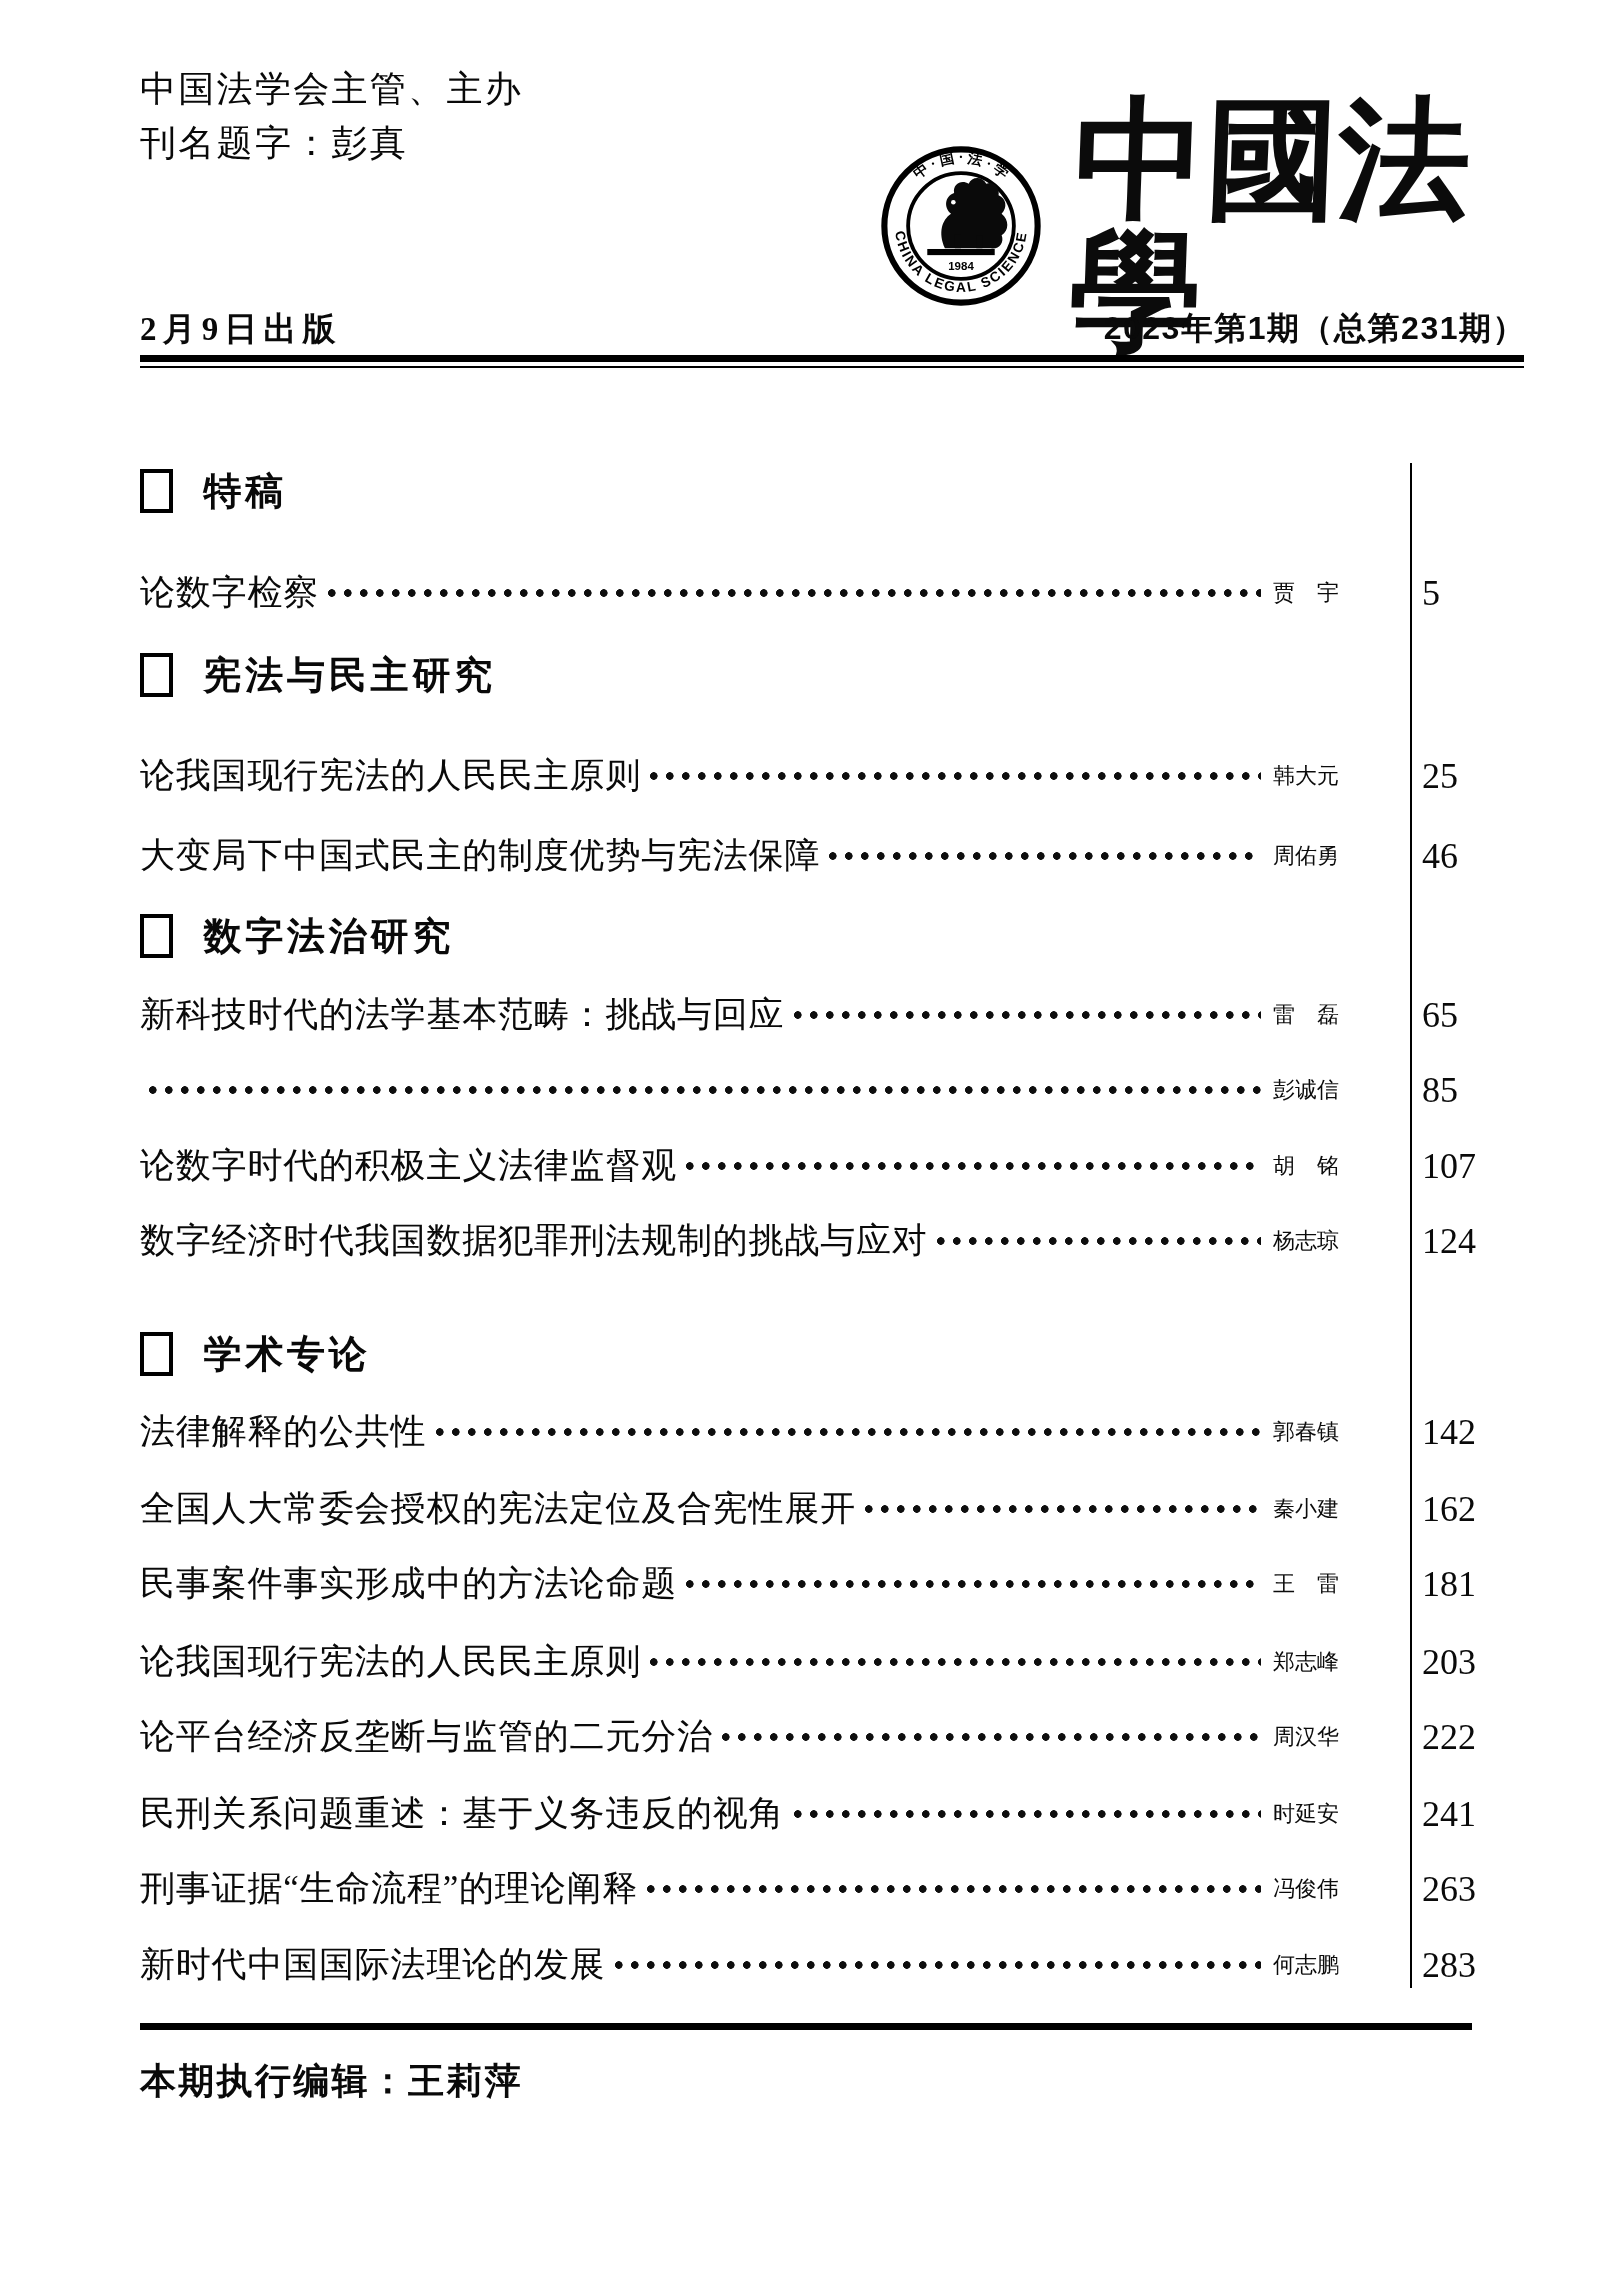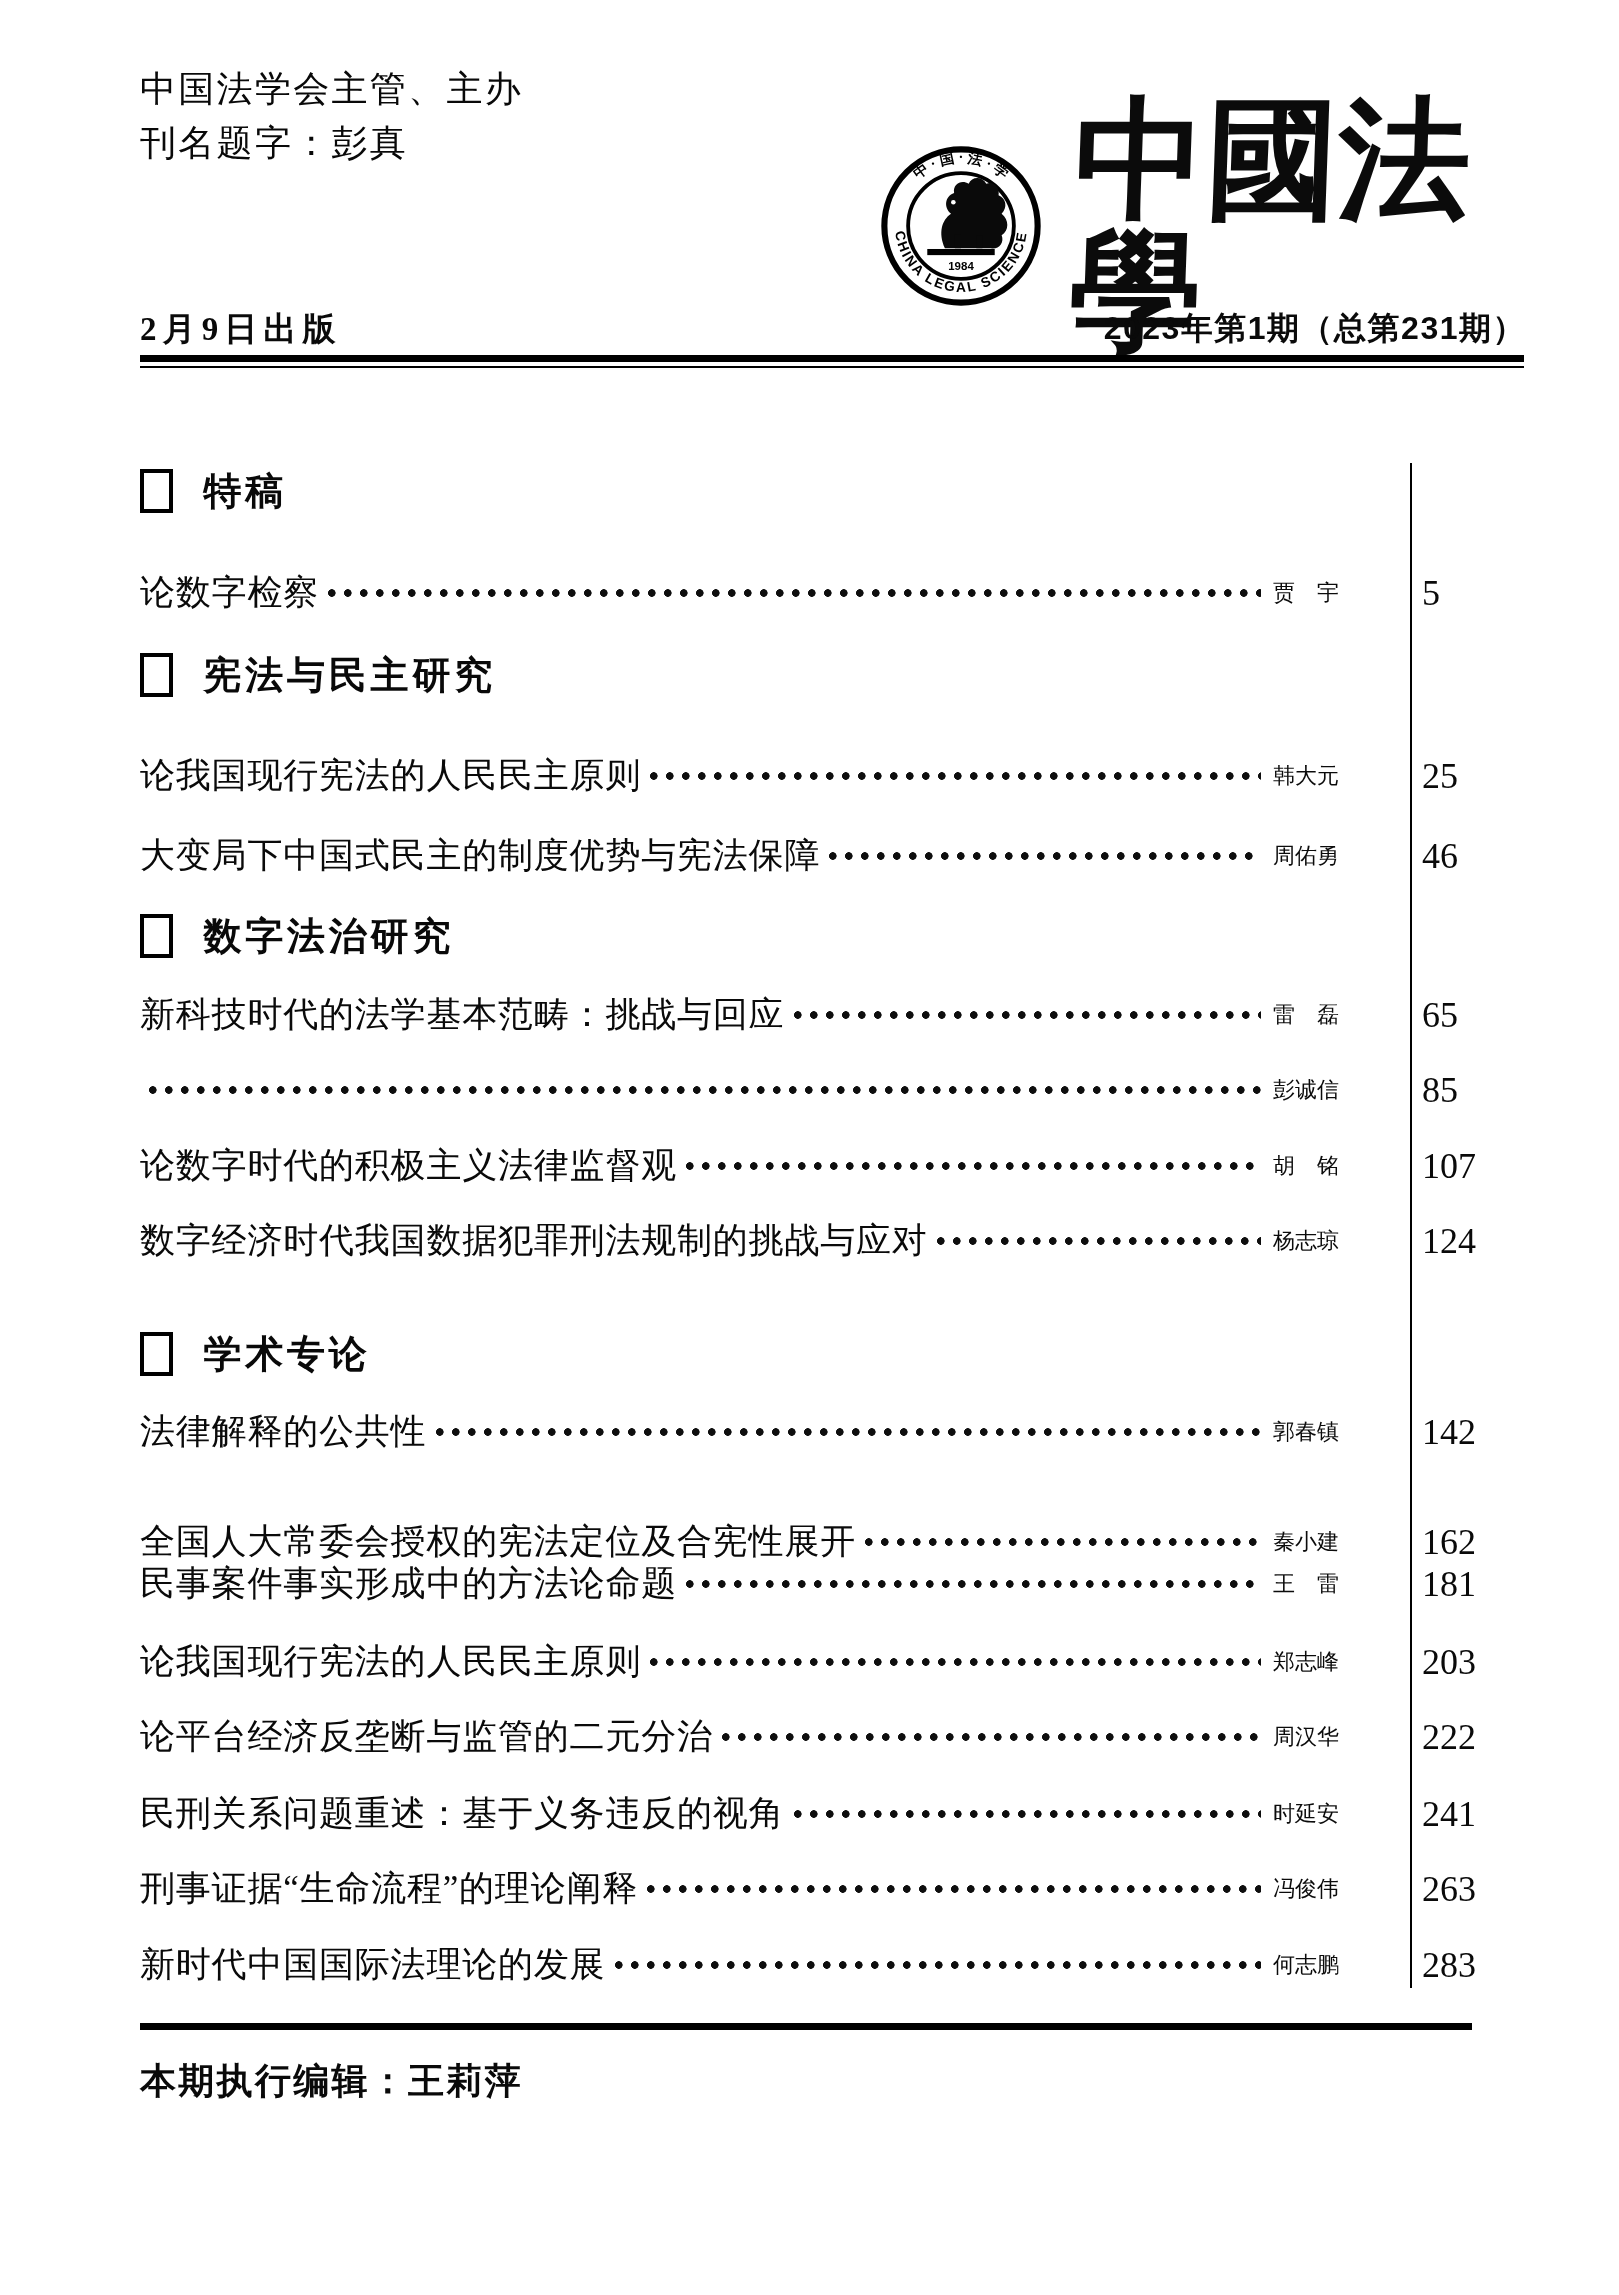--- a/index.html
+++ b/index.html
@@ -202,21 +202,21 @@
   <span class="seclabel">学术专论</span>
 </div>
 <div class="abs row" style="top:1410px">
   <div class="td">
       <span class="title">法律解释的公共性</span>
       <span class="dots"></span>
     </div>
   <span class="author">郭春镇</span>
   <span class="pagenum">142</span>
 </div>
-<div class="abs row" style="top:1520px">
+<div class="abs row" style="top:1487px">
   <div class="td">
       <span class="title">全国人大常委会授权的宪法定位及合宪性展开</span>
       <span class="dots"></span>
     </div>
   <span class="author">秦小建</span>
   <span class="pagenum">162</span>
 </div>
 <div class="abs row" style="top:1562px">
   <div class="td">
       <span class="title">民事案件事实形成中的方法论命题</span>

